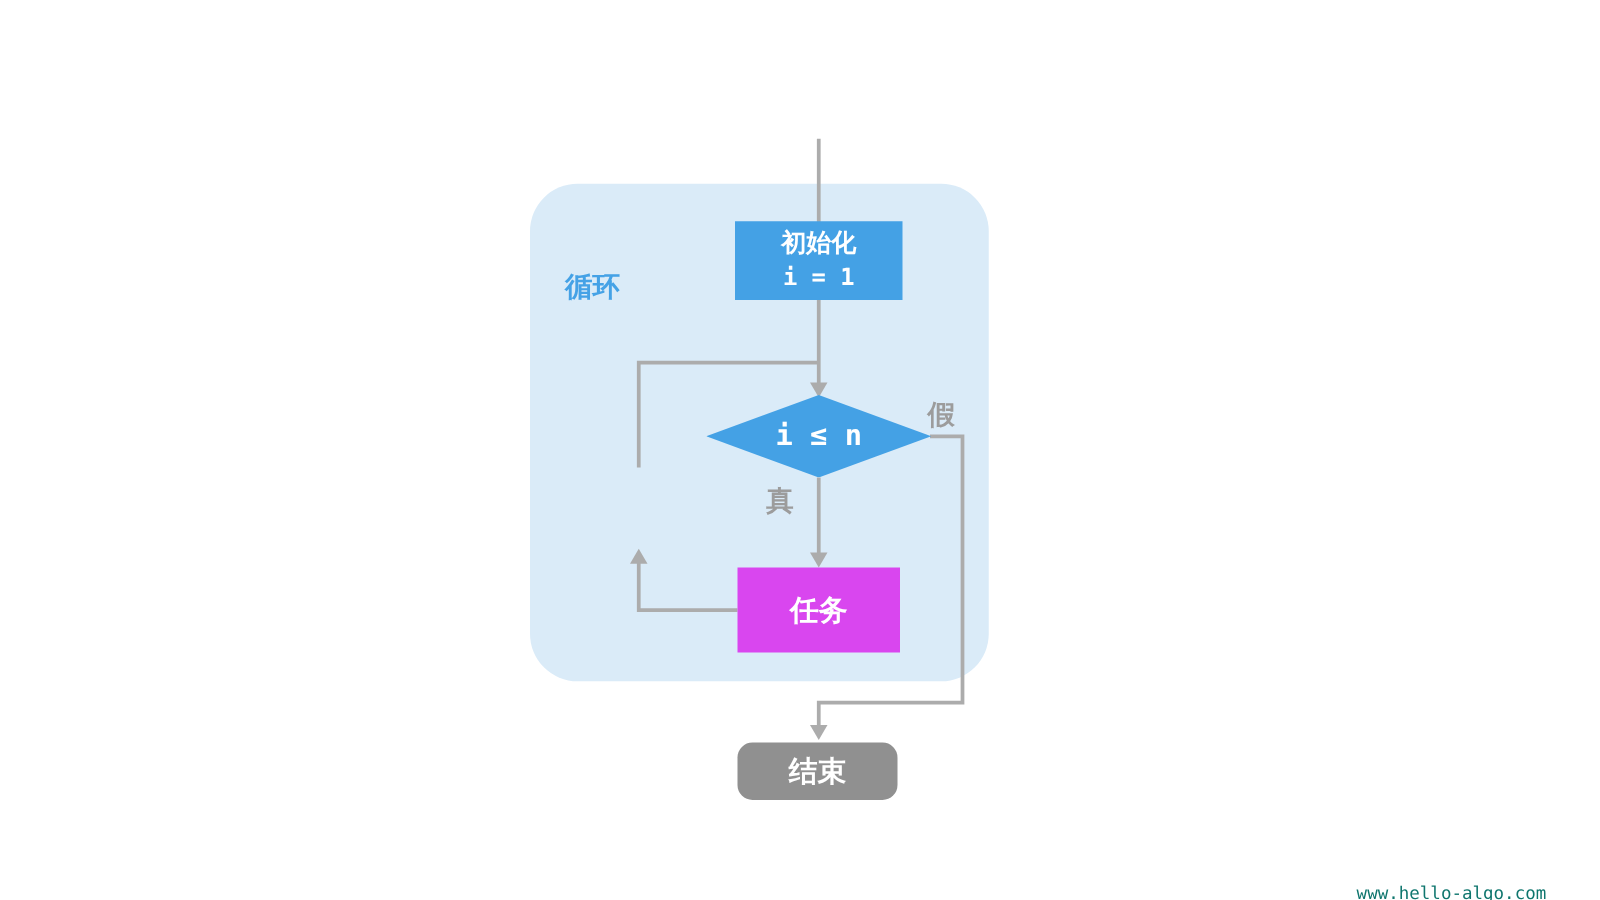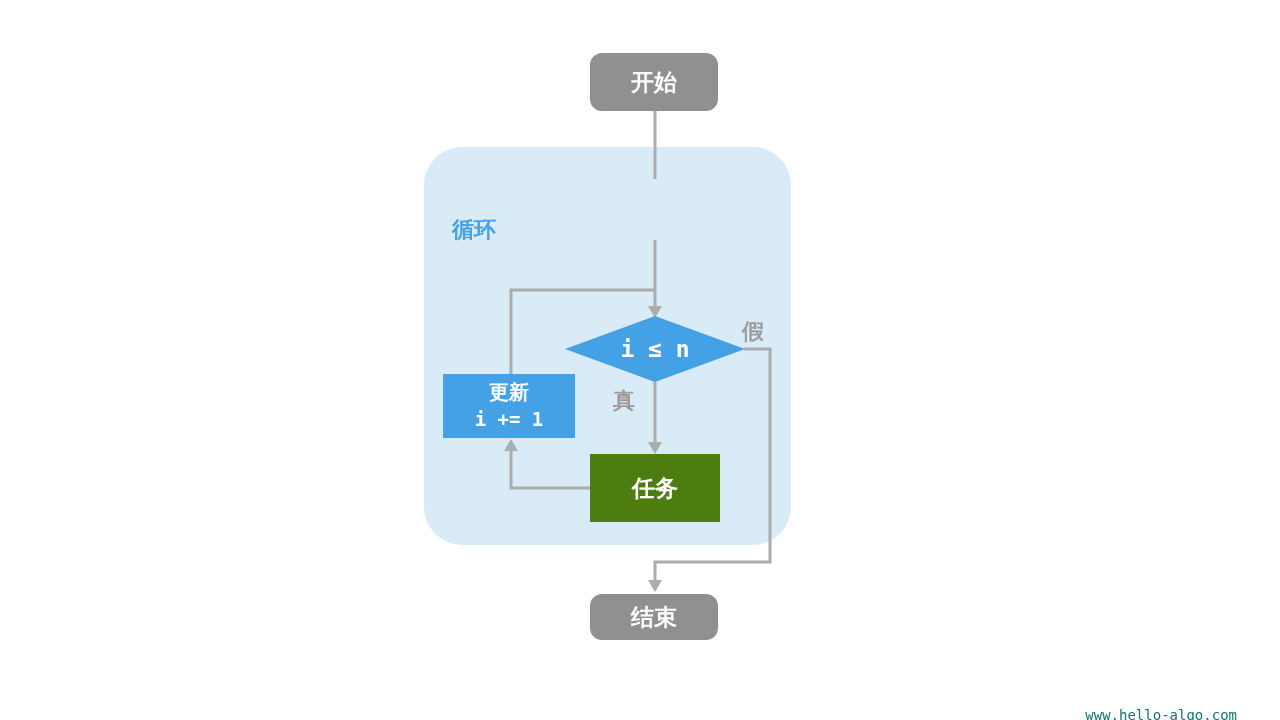--- a/index.html
+++ b/index.html
@@ -58,21 +58,21 @@
   .node-gray {
     background: #909090;
     border-radius: 12px;
     font-size: 23px;
     font-weight: 600;
   }
   .node-blue {
     background: #44A1E5;
   }
   .node-green {
-    background: #4d7c0f;
+    background: #d946ef;
     font-size: 23px;
     font-weight: 600;
   }
   .start-node  { left: 590px; top: 53px;  width: 128px; height: 58px; }
   .init-node   { left: 588px; top: 177px; width: 134px; height: 63px; }
   .update-node { left: 443px; top: 374px; width: 132px; height: 64px; }
   .task-node   { left: 590px; top: 454px; width: 130px; height: 68px; }
   .end-node    { left: 590px; top: 594px; width: 128px; height: 46px; }
   .diamond-node {
     left: 565px;
@@ -138,33 +138,30 @@
       <path d="M 590 488 L 511 488 L 511 450"></path>
     </g>
     <g fill="#ACACAC" stroke="none">
       <polygon points="648,306 662,306 655,318"></polygon>
       <polygon points="648,442 662,442 655,454"></polygon>
       <polygon points="504,451 518,451 511,439"></polygon>
       <polygon points="648,580 662,580 655,592"></polygon>
     </g>
   </svg>
 
-  <div class="node node-gray start-node">
-    <span>开始</span>
+
+  <div class="node node-blue init-node">
+    <span class="node-title">初始化</span>
+    <span class="code code-line">i = 1</span>
   </div>
-
 
   <div class="node node-blue diamond-node">
     <span class="code">i ≤ n</span>
   </div>
 
-  <div class="node node-blue update-node">
-    <span class="node-title">更新</span>
-    <span class="code code-line">i += 1</span>
-  </div>
 
   <div class="node node-green task-node">
     <span>任务</span>
   </div>
 
   <div class="node node-gray end-node">
     <span>结束</span>
   </div>
 
   <span class="branch-label branch-true">真</span>

